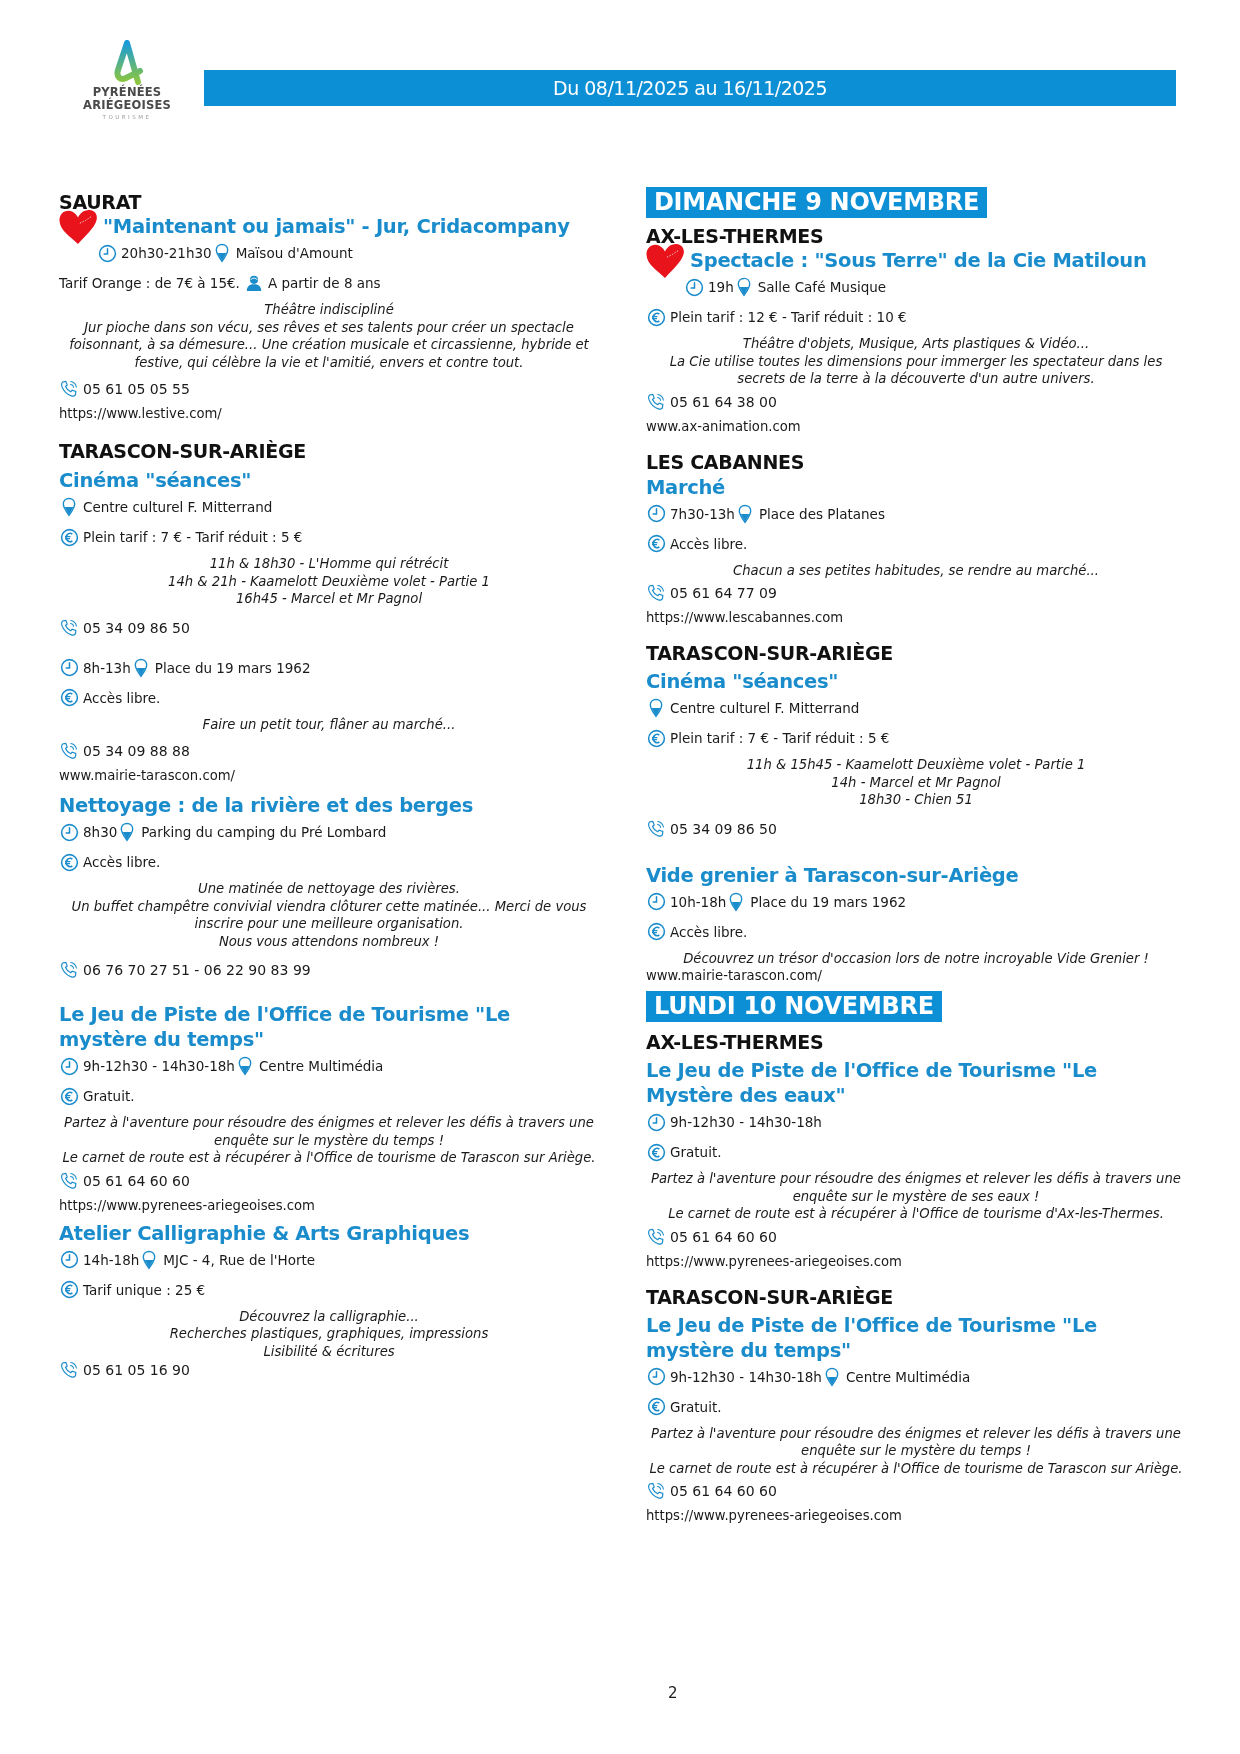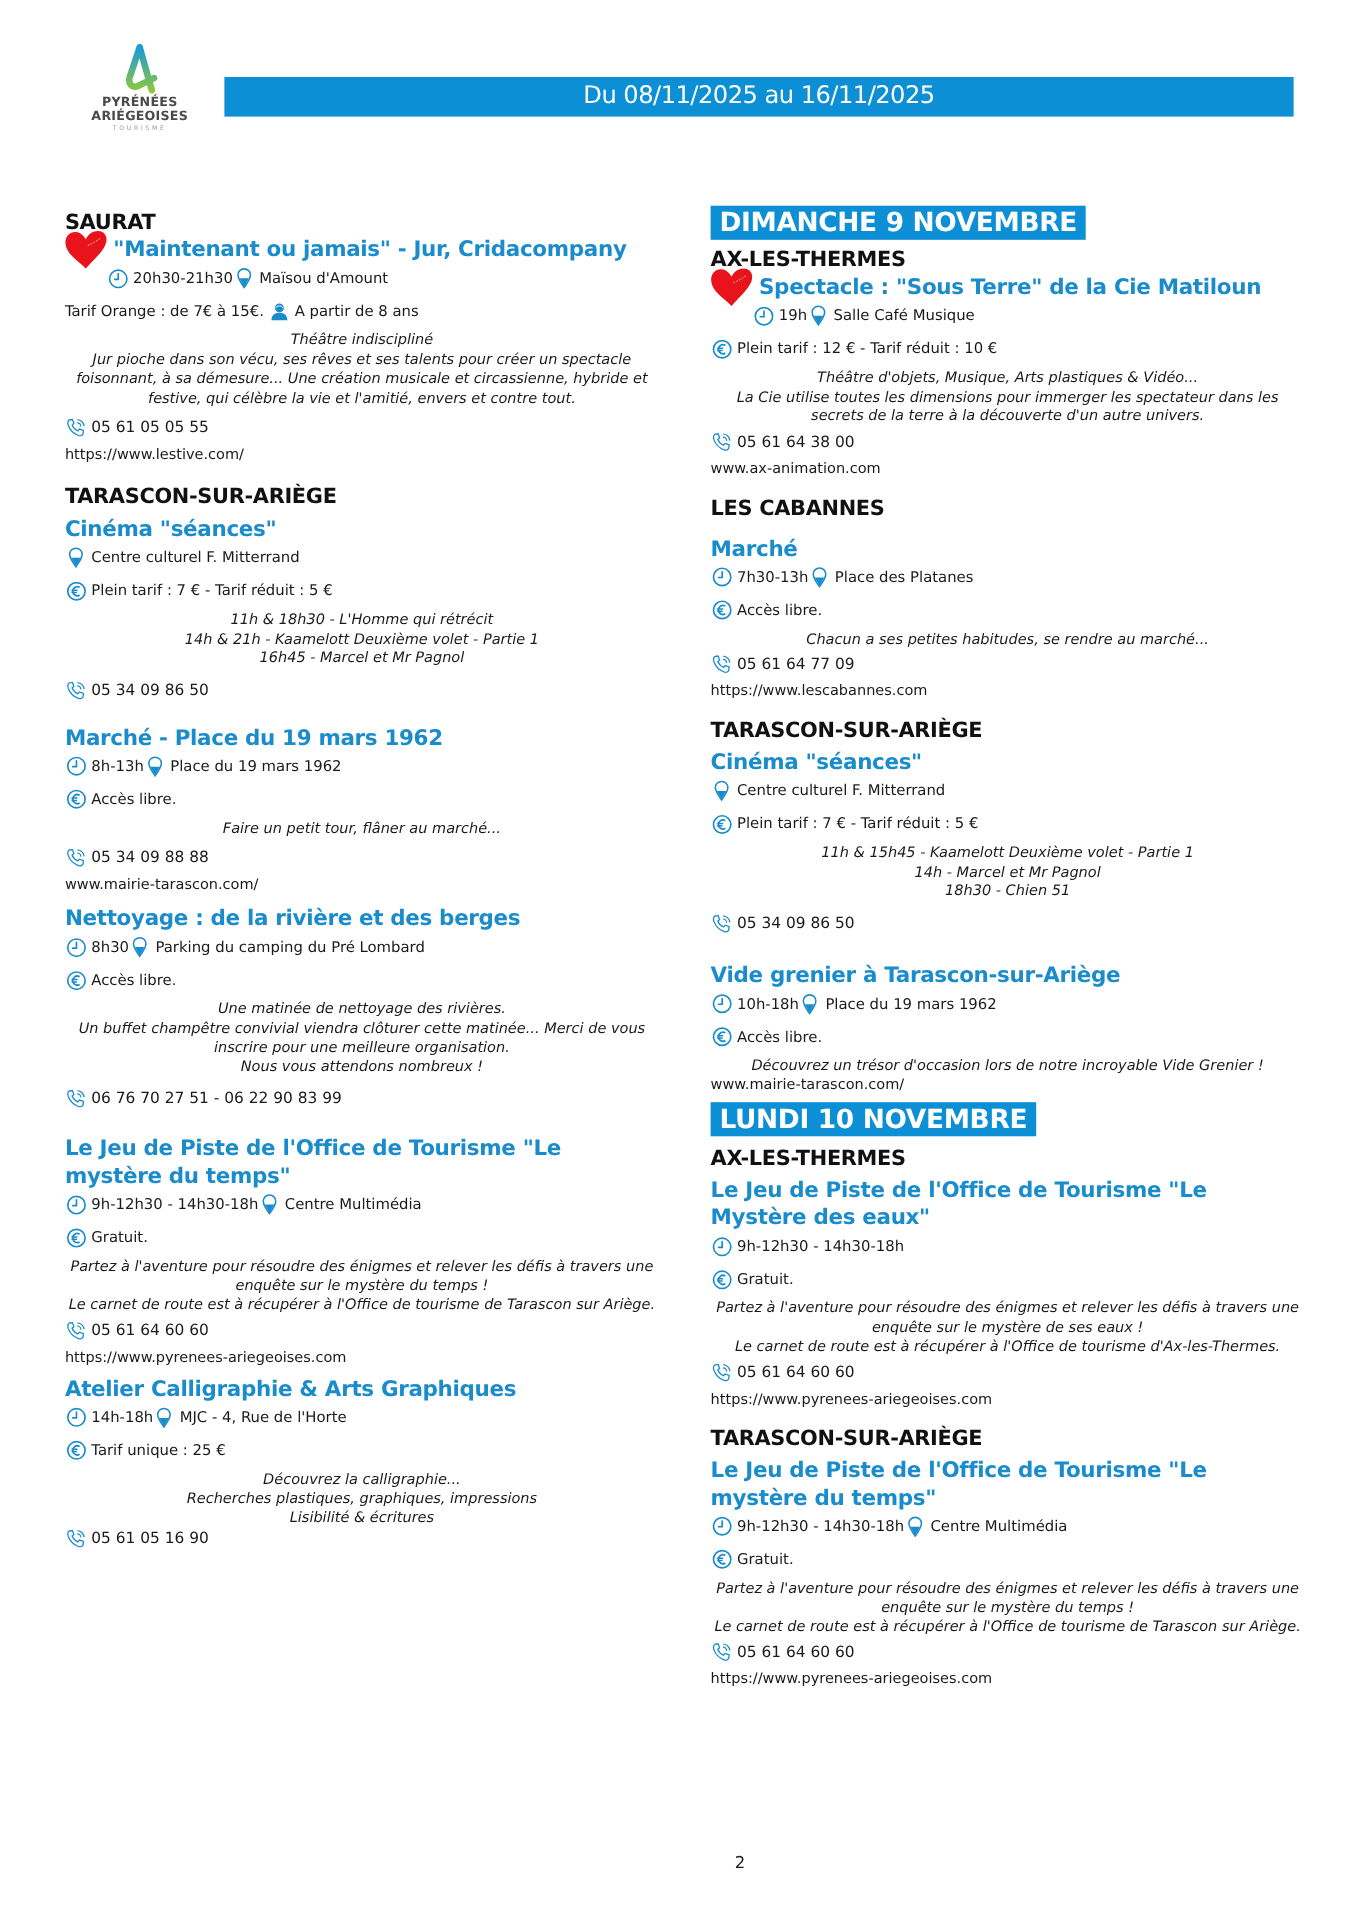--- a/index.html
+++ b/index.html
@@ -4,21 +4,21 @@
 <style>
   * { box-sizing: border-box; margin: 0; padding: 0; }
   html, body { width: 1240px; height: 1754px; background: #ffffff; }
   body { position: relative; font-family: "DejaVu Sans", sans-serif; color: #1a1a1a; overflow: hidden; }
 
   
   .logo { position: absolute; left: 72px; top: 40px; width: 110px; height: 100px; text-align: center; }
   .logo svg { display: block; margin: 0 auto; }
   .logo-line1, .logo-line2 { font-family: "DejaVu Sans", sans-serif; font-size: 11.5px; font-weight: bold; color: #4a4a4a; line-height: 13px; letter-spacing: 0.2px; }
   .logo-line3 { font-size: 5.5px; color: #9a9a9a; letter-spacing: 2.5px; margin-top: 2px; }
-  .banner { position: absolute; left: 204px; top: 70px; width: 972px; height: 36px; background: #0d8fd6; color: #fff; text-align: center; font-family: "DejaVu Sans", sans-serif; font-size: 22px; line-height: 36px; font-weight: normal; transform-origin: center; letter-spacing: -0.5px; }
+  .banner { position: absolute; left: 204px; top: 70px; width: 972px; height: 36px; background: #0d8fd6; color: #fff; text-align: center; font-family: "DejaVu Sans", sans-serif; font-size: 19px; line-height: 36px; font-weight: normal; transform-origin: center; letter-spacing: -0.5px; }
 
   
   .col { position: absolute; top: 190px; }
   .col-left { left: 59px; width: 540px; }
   .col-right { left: 646px; width: 540px; }
 
   .city { font-family: "DejaVu Sans", sans-serif; font-weight: bold; font-size: 19px; color: #111; letter-spacing: -0.3px; line-height: 24px; }
   .day { display: inline-block; background: #0d8fd6; color: #fff; font-weight: bold; font-size: 24px; line-height: 31px; padding: 0 8px; letter-spacing: -0.3px; }
 
   .ev-title { color: #1a8ccc; font-weight: bold; font-size: 19.5px; line-height: 25px; letter-spacing: -0.3px; }
@@ -167,21 +167,20 @@
       <span class="icon">
           <svg width="20" height="20">
             <use href="#i-phone"></use>
           </svg>
         </span>
       <span>05 34 09 86 50</span>
     </div>
   </div>
 
   <div style="margin-top:20px">
-    <div class="ev-title">Marché - Place du 19 mars 1962</div>
     <div class="meta">
       <span class="icon">
           <svg width="19" height="19">
             <use href="#i-clock"></use>
           </svg>
         </span>
       <span class="meta-text">8h-13h</span>
       <span class="icon">
           <svg width="14" height="20">
             <use href="#i-pin"></use>
@@ -372,21 +371,21 @@
           <svg width="20" height="20">
             <use href="#i-phone"></use>
           </svg>
         </span>
       <span>05 61 64 38 00</span>
     </div>
     <div class="url">www.ax-animation.com</div>
   </div>
 
   <div class="city" style="margin-top:14px">LES CABANNES</div>
-  <div style="margin-top:12px">
+  <div style="margin-top:1px">
     <div class="ev-title">Marché</div>
     <div class="meta">
       <span class="icon">
           <svg width="19" height="19">
             <use href="#i-clock"></use>
           </svg>
         </span>
       <span class="meta-text">7h30-13h</span>
       <span class="icon">
           <svg width="14" height="20">

